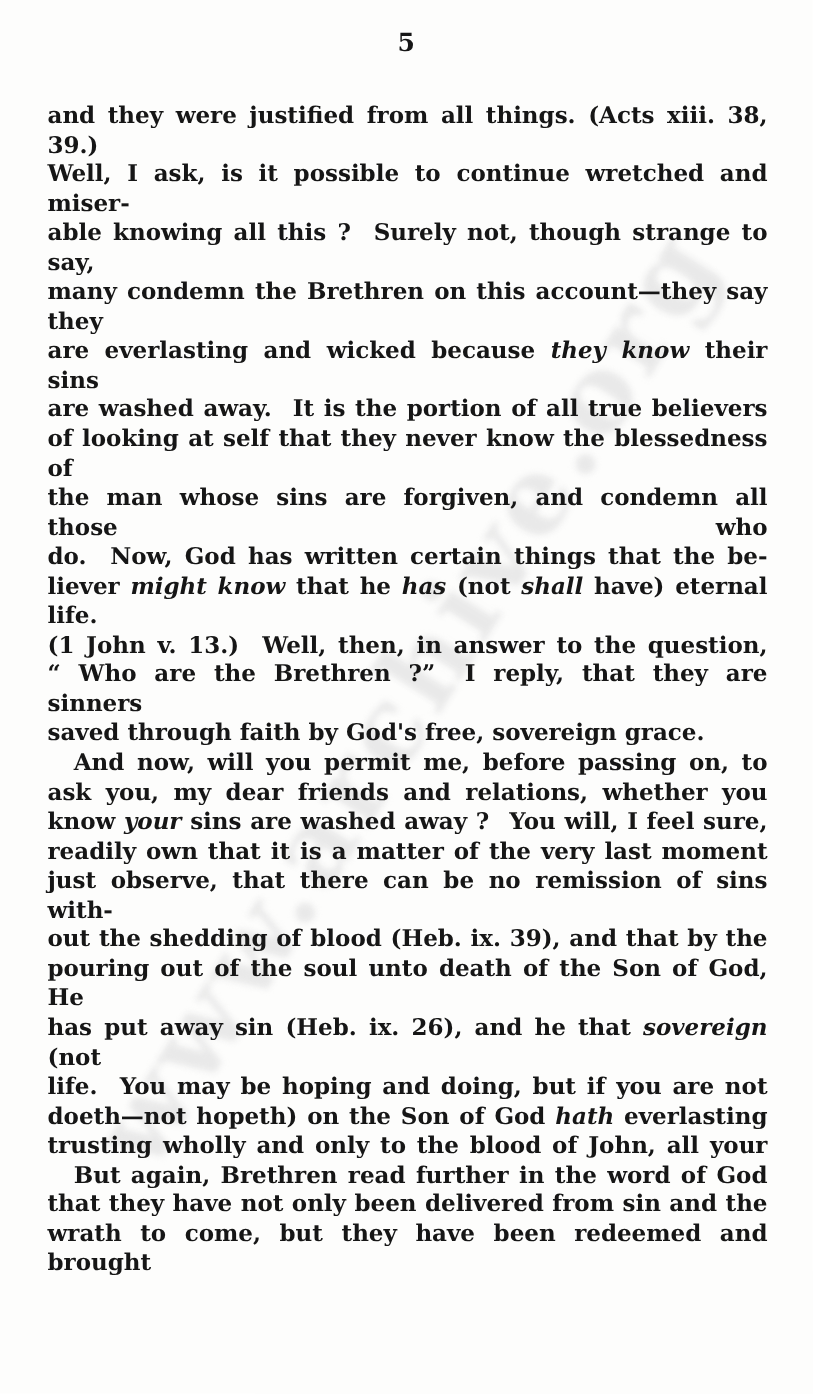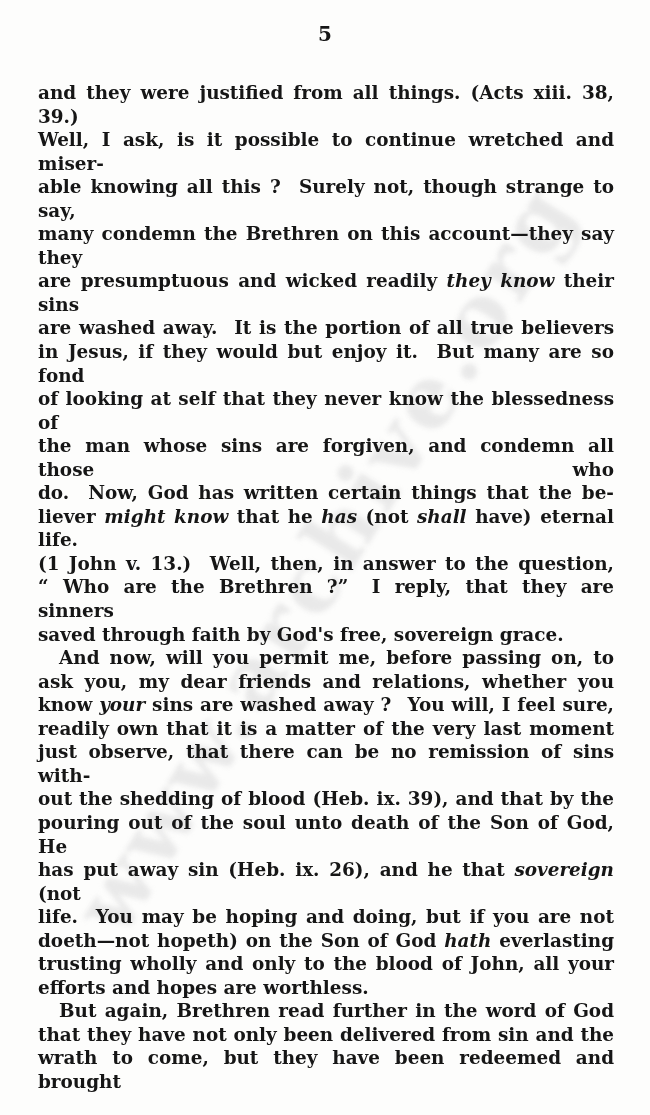--- a/index.html
+++ b/index.html
@@ -59,44 +59,42 @@
 
 <div class="page">
   <div class="watermark">www.archive.org</div>
   <div class="page-number">5</div>
   <div class="body-text">
       <div>
         <div class="line"><span>and they were justified from all things. (Acts xiii. 38, 39.)</span></div>
         <div class="line"><span>Well, I ask, is it possible to continue wretched and miser-</span></div>
         <div class="line"><span>able knowing all this ?  Surely not, though strange to say,</span></div>
         <div class="line"><span>many condemn the Brethren on this account—they say they</span></div>
-        <div class="line"><span>are presumptuous and wicked readily </span><i>they know</i><span> their sins</span></div>
+        <div class="line"><span>are everlasting and wicked because </span><i>they know</i><span> their sins</span></div>
         <div class="line"><span>are washed away.  It is the portion of all true believers</span></div>
-        <div class="line"><span>in Jesus, if they would but enjoy it.  But many are so fond</span></div>
         <div class="line"><span>of looking at self that they never know the blessedness of</span></div>
         <div class="line"><span>the man whose sins are forgiven, and condemn all those who</span></div>
         <div class="line"><span>do.  Now, God has written certain things that the be-</span></div>
         <div class="line"><span>liever </span><i>might know</i><span> that he </span><i>has</i><span> (not </span><i>shall</i><span> have) eternal life.</span></div>
         <div class="line"><span>(1 John v. 13.)  Well, then, in answer to the question,</span></div>
         <div class="line"><span>“ Who are the Brethren ?”  I reply, that they are sinners</span></div>
         <div class="line flush"><span>saved through faith by God's free, sovereign grace.</span></div>
       </div>
       <div>
         <div class="line indent"><span>And now, will you permit me, before passing on, to</span></div>
         <div class="line"><span>ask you, my dear friends and relations, whether you</span></div>
         <div class="line"><span>know </span><i>your</i><span> sins are washed away ?  You will, I feel sure,</span></div>
         <div class="line"><span>readily own that it is a matter of the very last moment</span></div>
         <div class="line"><span>just observe, that there can be no remission of sins with-</span></div>
         <div class="line"><span>out the shedding of blood (Heb. ix. 39), and that by the</span></div>
         <div class="line"><span>pouring out of the soul unto death of the Son of God, He</span></div>
         <div class="line"><span>has put away sin (Heb. ix. 26), and he that </span><i>sovereign</i><span> (not</span></div>
         <div class="line"><span>life.  You may be hoping and doing, but if you are not</span></div>
         <div class="line"><span>doeth—not hopeth) on the Son of God </span><i>hath</i><span> everlasting</span></div>
         <div class="line"><span>trusting wholly and only to the blood of John, all your</span></div>
-        <div class="line flush"><span>efforts and hopes are worthless.</span></div>
       </div>
       <div>
         <div class="line indent"><span>But again, Brethren read further in the word of God</span></div>
         <div class="line"><span>that they have not only been delivered from sin and the</span></div>
         <div class="line"><span>wrath to come, but they have been redeemed and brought</span></div>
       </div>
     </div>
 </div>
 
 </body></html>

